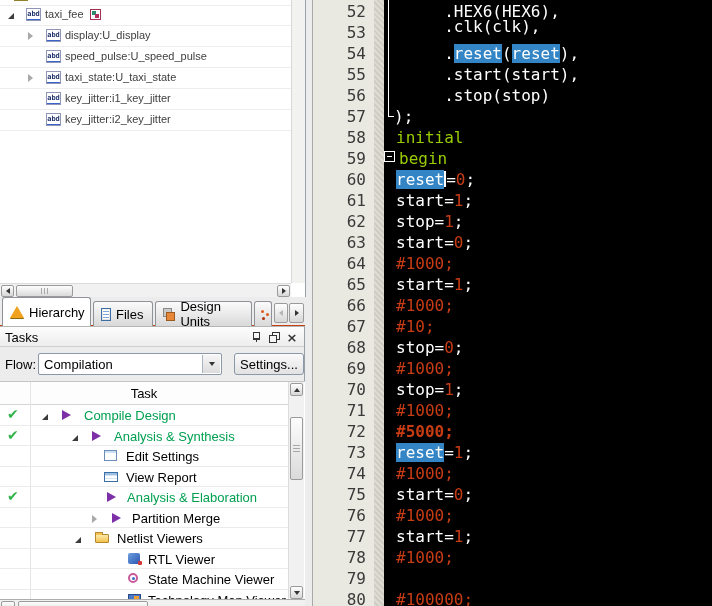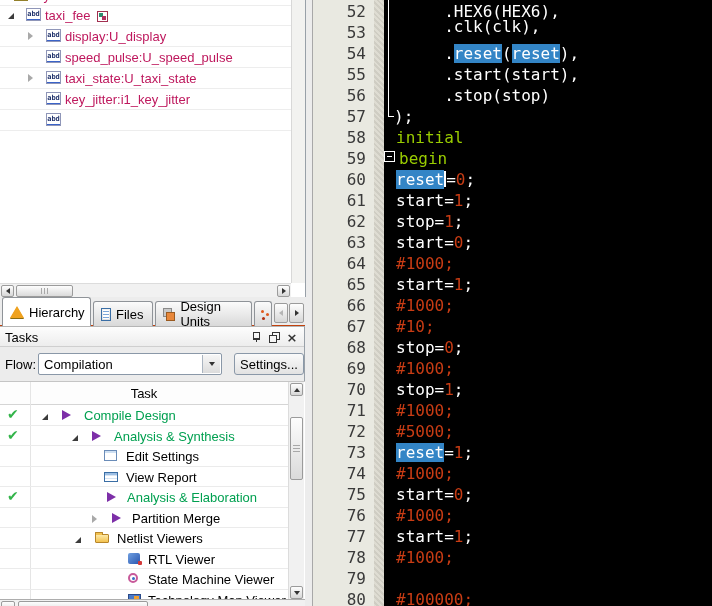--- a/index.html
+++ b/index.html
@@ -3,21 +3,21 @@
 <meta charset="utf-8">
 <style>
   html,body{margin:0;padding:0;background:#fff}
   #root{position:relative;width:712px;height:606px;overflow:hidden;
         font-family:"Liberation Sans",sans-serif;background:#ececec;font-size:13px}
 
   
   #hier-panel{position:absolute;left:0;top:0;width:305px;height:297px;background:#fff;border-right:1px solid #98a0a8}
   #hier-tree{position:absolute;left:0;top:0;width:291px;height:283px;background:#fff;overflow:hidden;padding-top:5px;box-sizing:border-box}
   .hrow{position:relative;height:20px;border-bottom:1px solid #ededed}
-  .hlabel{position:absolute;top:3px;font-size:13px;color:#be185d;white-space:nowrap}
+  .hlabel{position:absolute;top:3px;font-size:11px;color:#404040;white-space:nowrap}
   .tri-exp{position:absolute;top:8px;width:0;height:0;border-bottom:6px solid #3c3c3c;border-left:6px solid transparent}
   .tri-col{position:absolute;top:6px;width:0;height:0;border-top:4px solid transparent;border-bottom:4px solid transparent;border-left:5px solid #a9a9a9}
   .icon-abd{position:absolute;top:3px;width:15px;height:13px;background:#fff;border:1px solid #8f96b8;box-sizing:border-box;
             font:bold 7px/11px "DejaVu Sans Mono",monospace;color:#23356e;text-align:center;box-shadow:inset 0 -1px 0 #3a63c8}
   .icon-partition{display:inline-block;width:11px;height:11px;background:#fff;border:1px solid #a23050;box-sizing:border-box;
             vertical-align:-2px;margin-left:6px;position:relative}
   .icon-partition::before{content:"";position:absolute;left:1px;top:1px;width:4px;height:4px;background:#2e8b6f}
   .icon-partition::after{content:"";position:absolute;right:1px;bottom:1px;width:4px;height:4px;background:#b03060}
   .icon-chip{position:absolute;width:14px;height:11px;background:#e8c33c;border:1px solid #93802a;box-sizing:border-box}
   #tree-vsb{position:absolute;right:0;top:0;width:13px;height:283px;background:#f2f2f0;border-left:1px solid #d8d8d8}
@@ -151,20 +151,21 @@
             <span class="tri-col" style="left: 28px;"></span>
             <span class="icon-abd" style="left: 46px;">abd</span>
             <span class="hlabel" style="left: 65px;">taxi_state:U_taxi_state</span>
           </div>
           <div class="hrow">
             <span class="icon-abd" style="left: 46px;">abd</span>
             <span class="hlabel" style="left: 65px;">key_jitter:i1_key_jitter</span>
           </div>
           <div class="hrow">
             <span class="icon-abd" style="left: 46px;">abd</span>
+            <span class="hlabel" style="left: 65px;">key_jitter:i2_key_jitter</span>
           </div>
         </div>
     </div>
     <div id="tree-vsb"></div>
     <div id="hier-hsb">
       <div class="sbtn" style="left:1px;top:1px;width:13px;height:12px">
           <span class="ar-l"></span>
         </div>
       <div class="thumb" style="left:16px;top:1px;width:57px;height:12px">
           <span class="grip-v"></span>
@@ -344,21 +345,21 @@
         <div class="cl" style="top: 211px;"><span>stop=</span><span class="seg-n">1</span><span>;</span></div>
         <div class="cl" style="top: 232px;"><span>start=</span><span class="seg-n">0</span><span>;</span></div>
         <div class="cl" style="top: 253px;"><span class="seg-n">#1000;</span></div>
         <div class="cl" style="top: 274px;"><span>start=</span><span class="seg-n">1</span><span>;</span></div>
         <div class="cl" style="top: 295px;"><span class="seg-n">#1000;</span></div>
         <div class="cl" style="top: 316px;"><span class="seg-n">#10;</span></div>
         <div class="cl" style="top: 337px;"><span>stop=</span><span class="seg-n">0</span><span>;</span></div>
         <div class="cl" style="top: 358px;"><span class="seg-n">#1000;</span></div>
         <div class="cl" style="top: 379px;"><span>stop=</span><span class="seg-n">1</span><span>;</span></div>
         <div class="cl" style="top: 400px;"><span class="seg-n">#1000;</span></div>
-        <div class="cl" style="top: 421px;"><span class="seg-n">#5000;</span></div>
+        <div class="cl" style="top: 421px; font-weight: bold;"><span class="seg-n">#5000;</span></div>
         <div class="cl" style="top: 442px;"><span class="seg-s">reset</span><span>=</span><span class="seg-n">1</span><span>;</span></div>
         <div class="cl" style="top: 463px;"><span class="seg-n">#1000;</span></div>
         <div class="cl" style="top: 484px;"><span>start=</span><span class="seg-n">0</span><span>;</span></div>
         <div class="cl" style="top: 505px;"><span class="seg-n">#1000;</span></div>
         <div class="cl" style="top: 526px;"><span>start=</span><span class="seg-n">1</span><span>;</span></div>
         <div class="cl" style="top: 547px;"><span class="seg-n">#1000;</span></div>
         <div class="cl" style="top: 568px;"></div>
         <div class="cl" style="top: 589px;"><span class="seg-n">#100000;</span></div>
       </div>
   </div>

